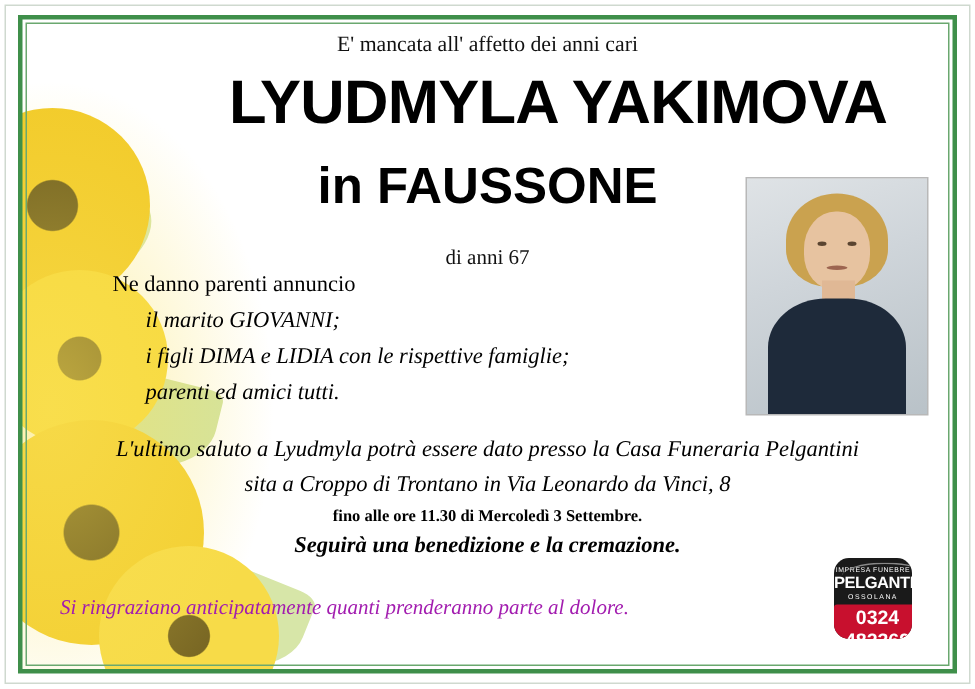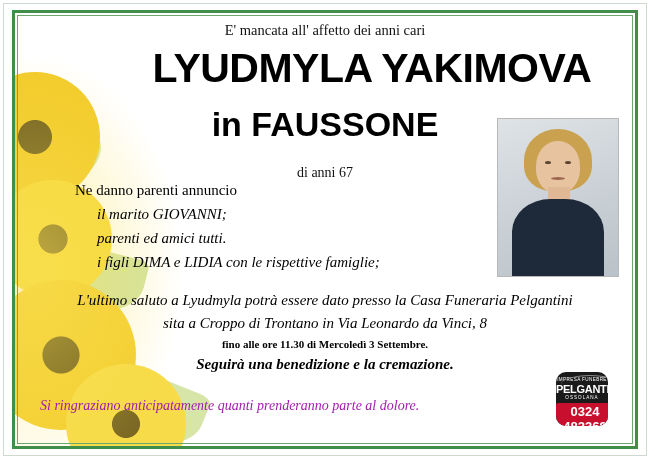--- a/index.html
+++ b/index.html
@@ -318,22 +318,22 @@
 
     <div class="name-main">LYUDMYLA YAKIMOVA</div>
 
     <div class="name-second">in FAUSSONE</div>
 
     <div class="age">di anni 67</div>
 
     <div class="announce-block">
       <p class="l0">Ne danno parenti annuncio</p>
       <p class="li">il marito GIOVANNI;</p>
+      <p class="li">i figli DIMA e LIDIA con le rispettive famiglie;</p>
       <p class="li">parenti ed amici tutti.</p>
-      <p class="li">i figli DIMA e LIDIA con le rispettive famiglie;</p>
     </div>
 
     <div class="closing">
       <p class="c1">L'ultimo saluto a Lyudmyla potrà essere dato presso la Casa Funeraria Pelgantini</p>
       <p class="c2">sita a Croppo di Trontano in Via Leonardo da Vinci, 8</p>
       <p class="c3">fino alle ore 11.30 di Mercoledì 3 Settembre.</p>
       <p class="c4">Seguirà una benedizione e la cremazione.</p>
     </div>
 
     <div class="thanks">Si ringraziano anticipatamente quanti prenderanno parte al dolore.</div>

